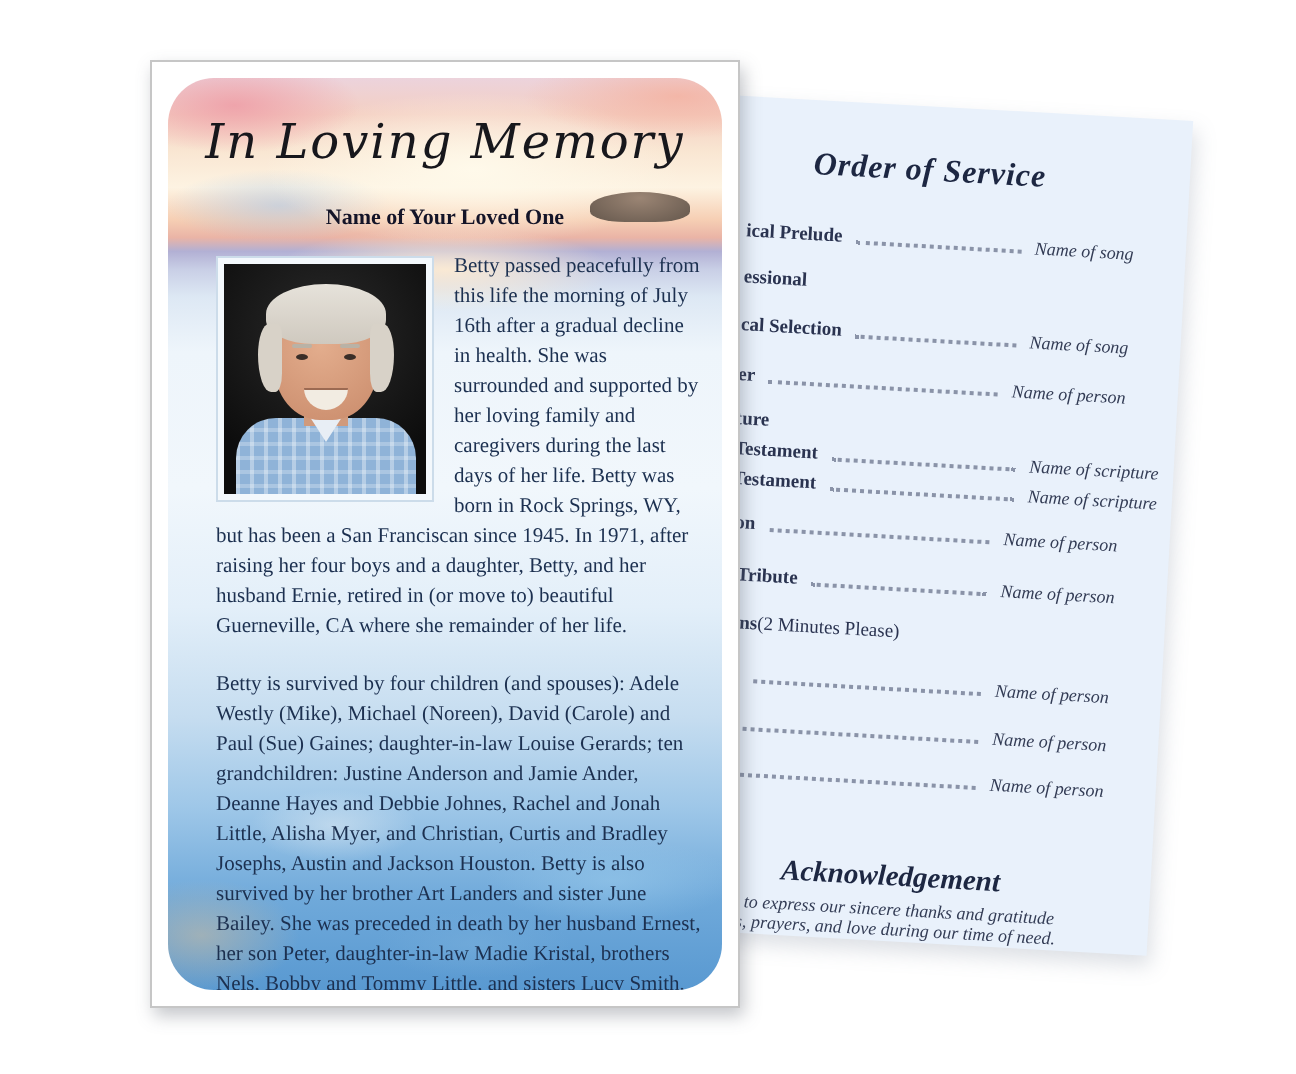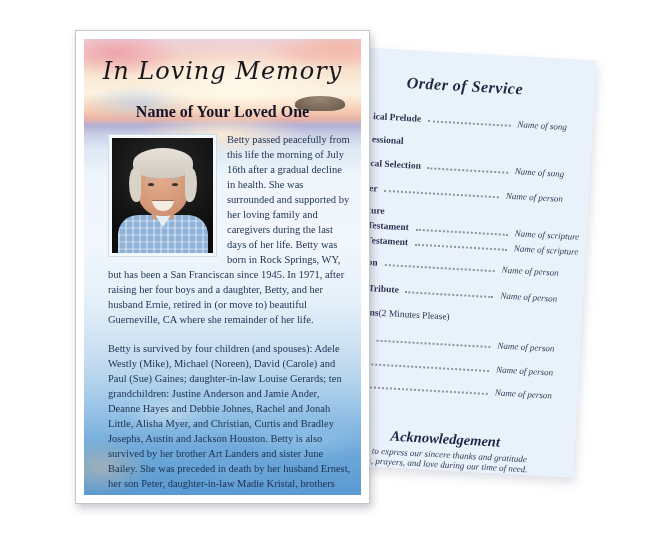--- a/index.html
+++ b/index.html
@@ -60,34 +60,35 @@
       radial-gradient(ellipse 60px 26px at 30% 82%, rgba(230,238,244,0.5), rgba(230,238,244,0) 70%),
       radial-gradient(ellipse 90px 30px at 80% 88%, rgba(150,200,235,0.6), rgba(150,200,235,0) 70%),
       radial-gradient(ellipse 70px 24px at 55% 95%, rgba(120,175,220,0.55), rgba(120,175,220,0) 70%),
       
       linear-gradient(180deg,
         #ecd3dc 0%, #f4cfc2 4%, #f9e6d2 8%, #fdf3e2 12%,
         #f6cfb4 15.5%, #eab4a6 17.5%,
         #b2b0d4 19%, #c9cfe6 21%, #dde8f4 24%,
         #eef5fb 30%, #f1f7fc 45%, #e3eff9 58%,
         #c6ddf0 70%, #9ec7e8 80%, #6fa9da 90%, #5999d1 100%);
+    border-radius: 23px;
   }
   .island{
     position:absolute;right:16px;top:57px;width:50px;height:15px;
     background:radial-gradient(ellipse at 50% 20%, #9b8574, #6f6054 80%);
     border-radius:50% 50% 35% 35%;
   }
   .memory-title{
     position:relative;text-align:center;margin-top:18px;
     font-family:"DejaVu Serif",serif;font-style:italic;font-weight:500;
     font-size:24px;color:#17171c;letter-spacing:1px;
   }
   .loved-name{
     position:relative;text-align:center;margin-top:18px;
-    font-size:16px;font-weight:bold;color:#141428;
+    font-size:11px;font-weight:bold;color:#141428;
   }
   .loved-dates{
     position:relative;text-align:center;margin-top:2px;
     font-size:12.5px;color:#20202e;
   }
   .obit{
     position:relative;margin:11px 9px 0 24px;
     font-size:10.5px;line-height:15px;color:#1c3050;text-align:left;
   }
   .photo-frame{

